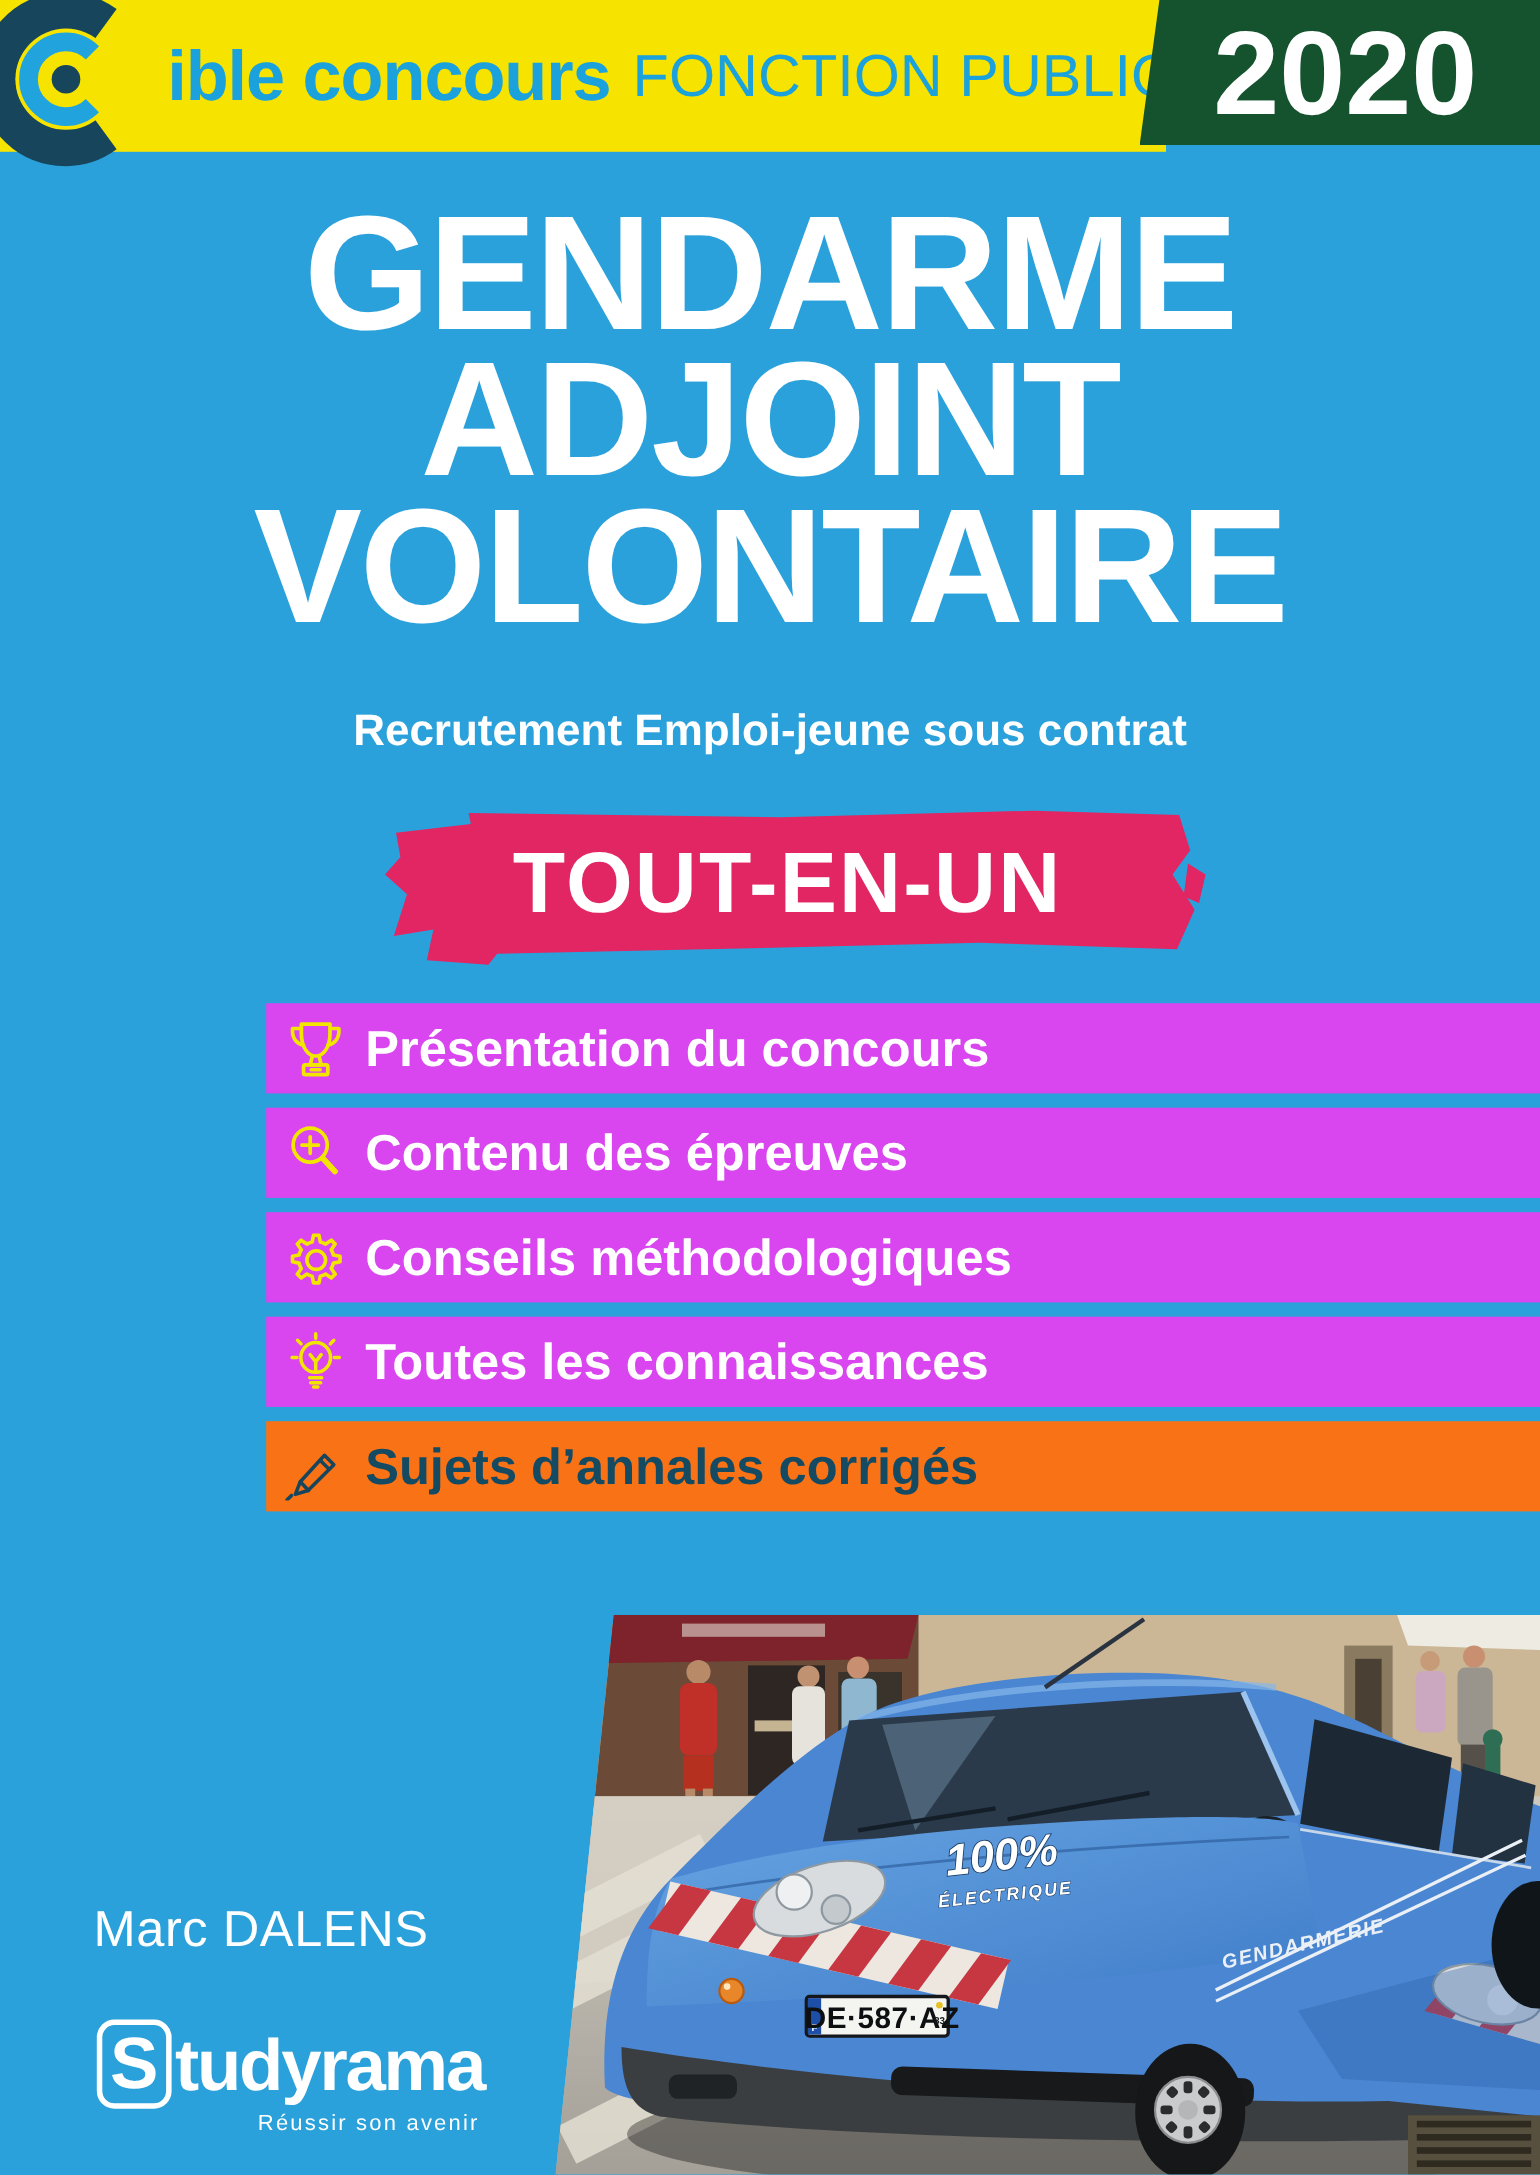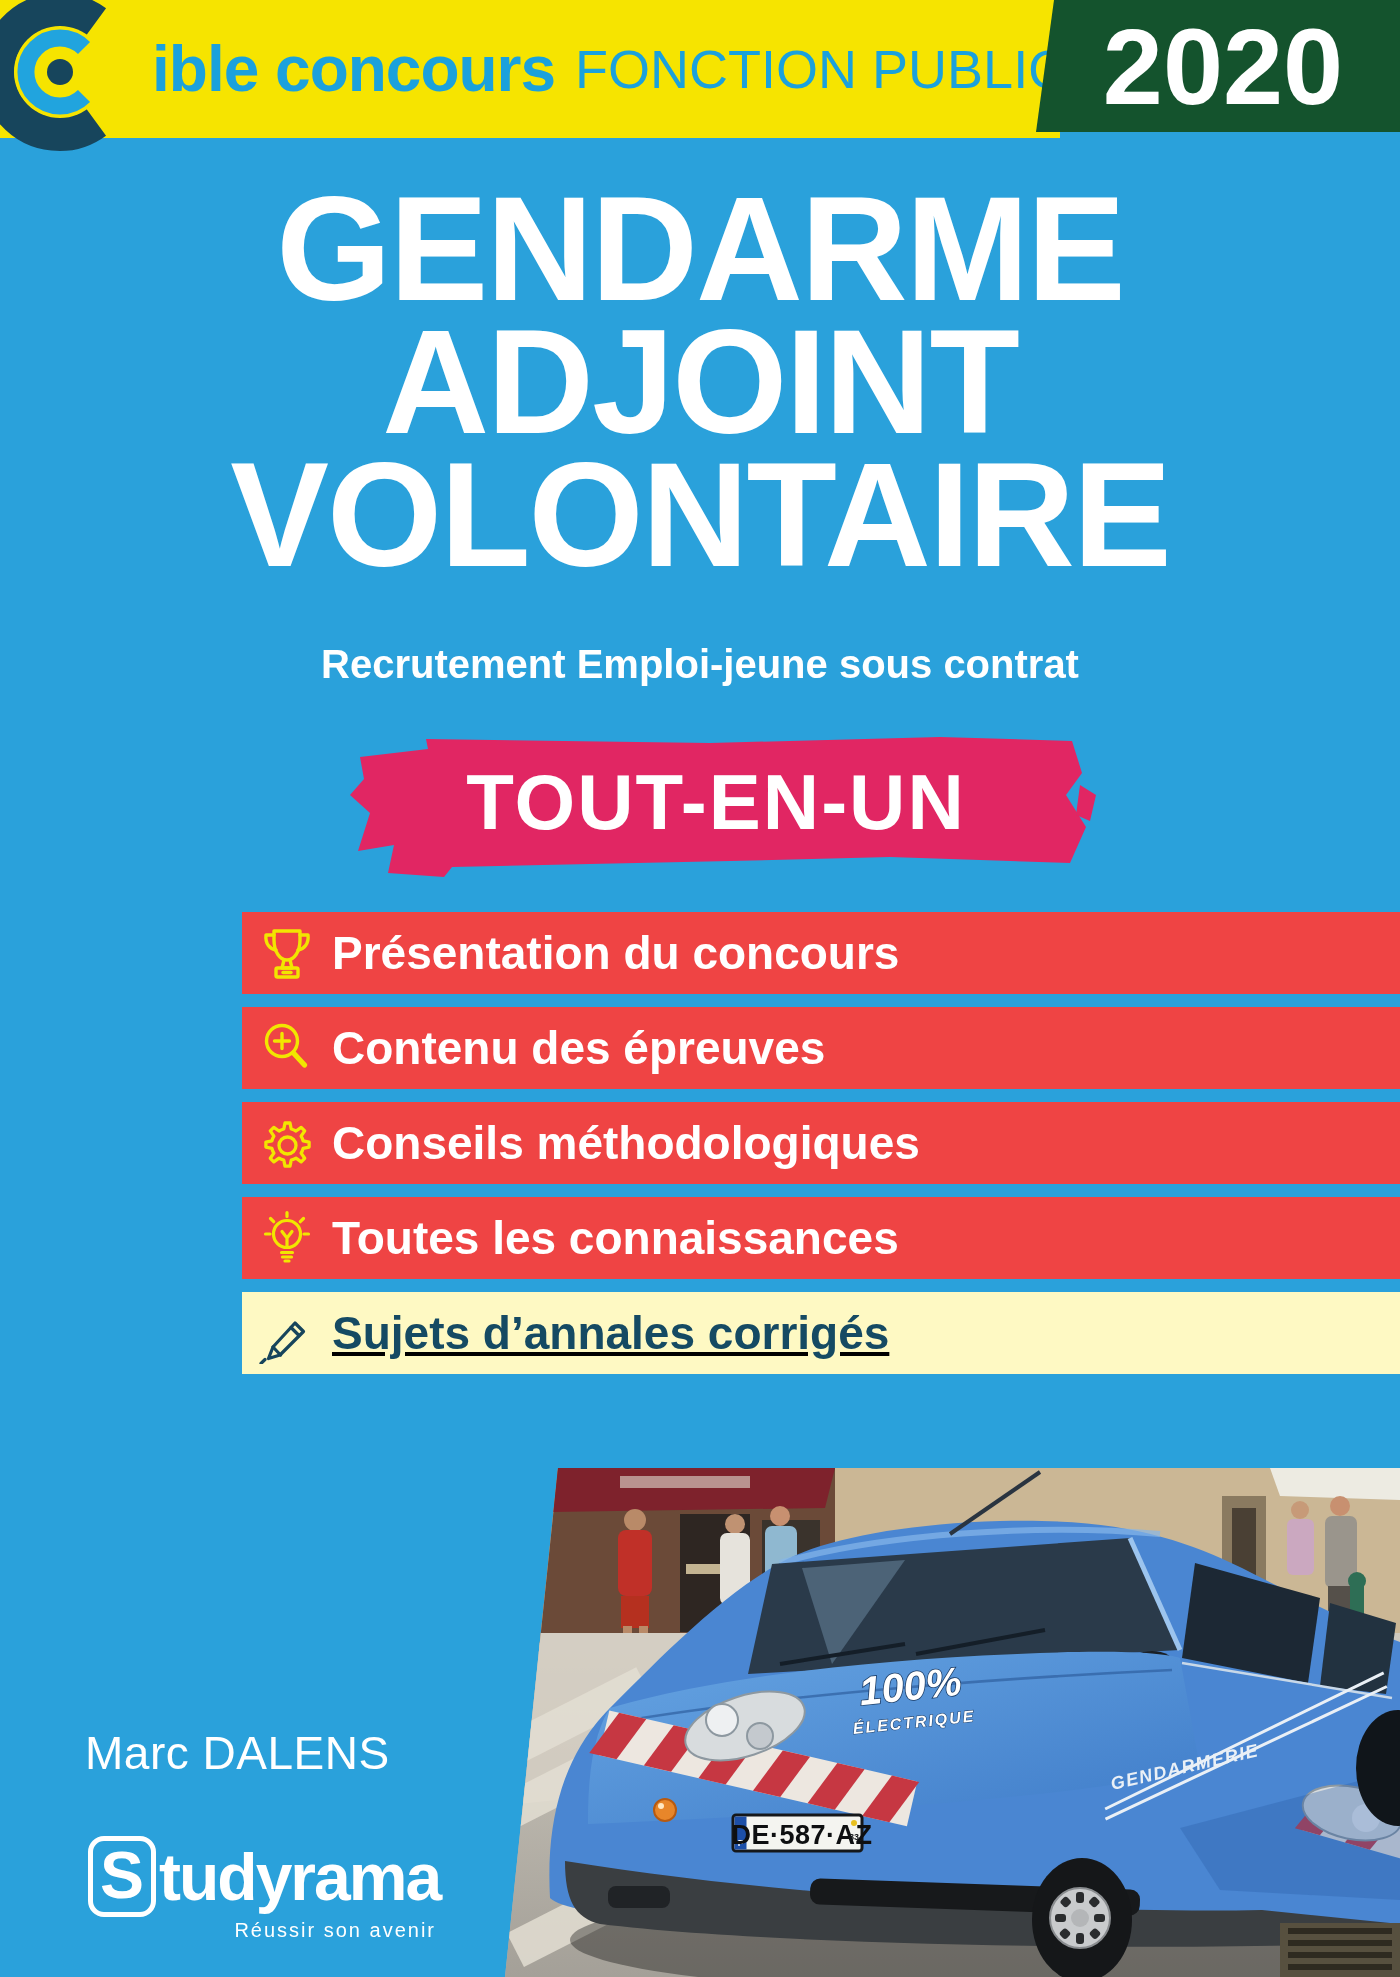--- a/index.html
+++ b/index.html
@@ -27,22 +27,22 @@
     font-size:40px;font-weight:700;letter-spacing:0;}
   
   .banner{position:absolute;left:330px;top:733px;width:772px;height:150px;}
   .banner svg{display:block;}
   .banner-label{
     position:absolute;left:0;top:24px;width:100%;text-align:center;color:#fff;
     font-size:78px;font-weight:700;letter-spacing:2px;
   }
   
   .features{position:absolute;left:242px;right:0;top:912px;}
-  .feature-row{height:82px;margin-bottom:13px;background:#ef4444;display:flex;align-items:center;padding-left:14px;}
-  .feature-row.yellow{background:#fef9c3;text-decoration:underline;}
+  .feature-row{height:82px;margin-bottom:13px;background:#d946ef;display:flex;align-items:center;padding-left:14px;}
+  .feature-row.yellow{background:#f97316;}
   .feature-icon{width:62px;height:62px;flex:none;}
   .feature-label{margin-left:14px;color:#fff;font-size:46px;font-weight:700;letter-spacing:0;}
   .feature-row.yellow .feature-label{color:#154A63;}
   
   .photo{
     position:absolute;left:480px;top:1468px;width:920px;height:509px;background:#B6B2AB;
     clip-path:polygon(78px 0,100% 0,100% 100%,25px 100%);
   }
   
   .author{position:absolute;left:85px;top:1726px;color:#fff;font-size:46px;font-weight:400;letter-spacing:.5px;}

